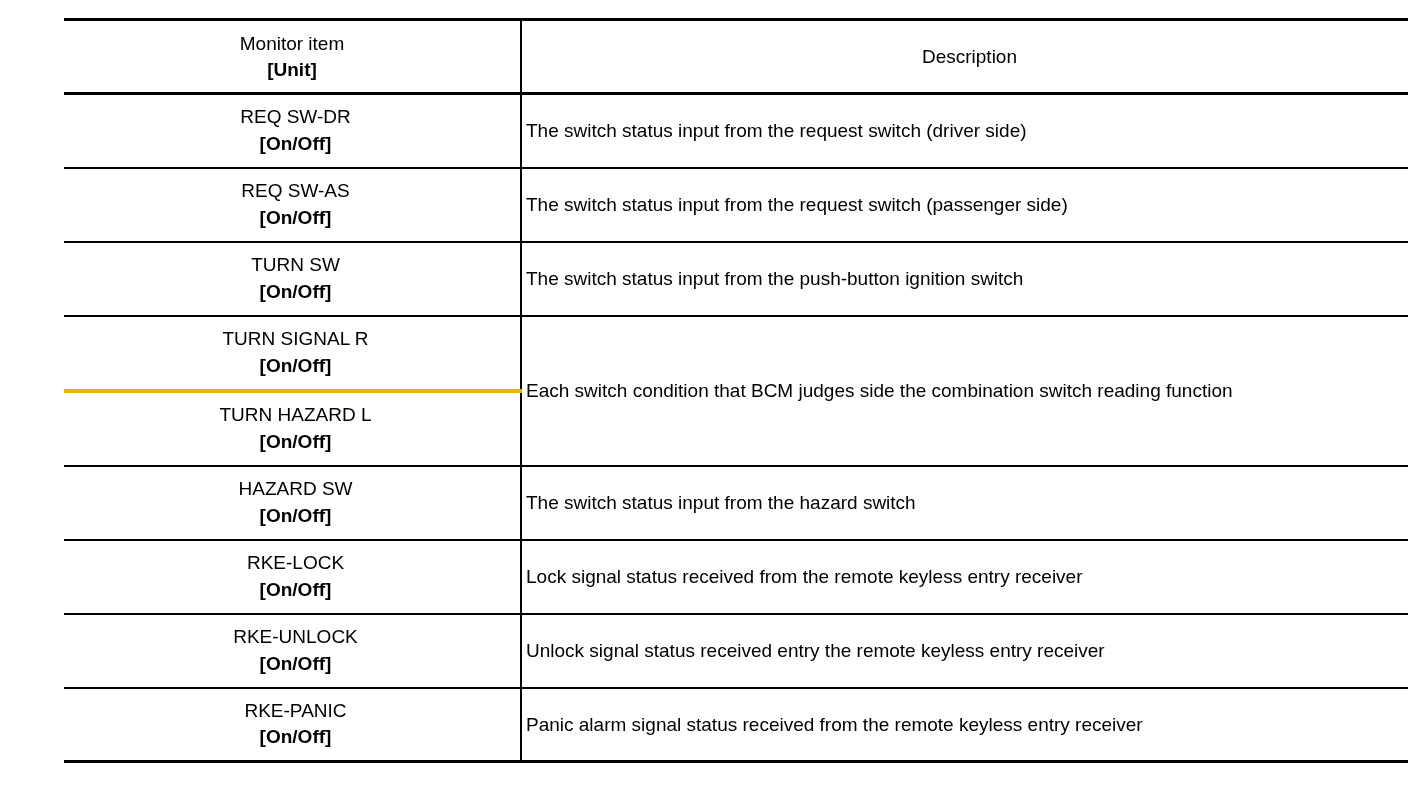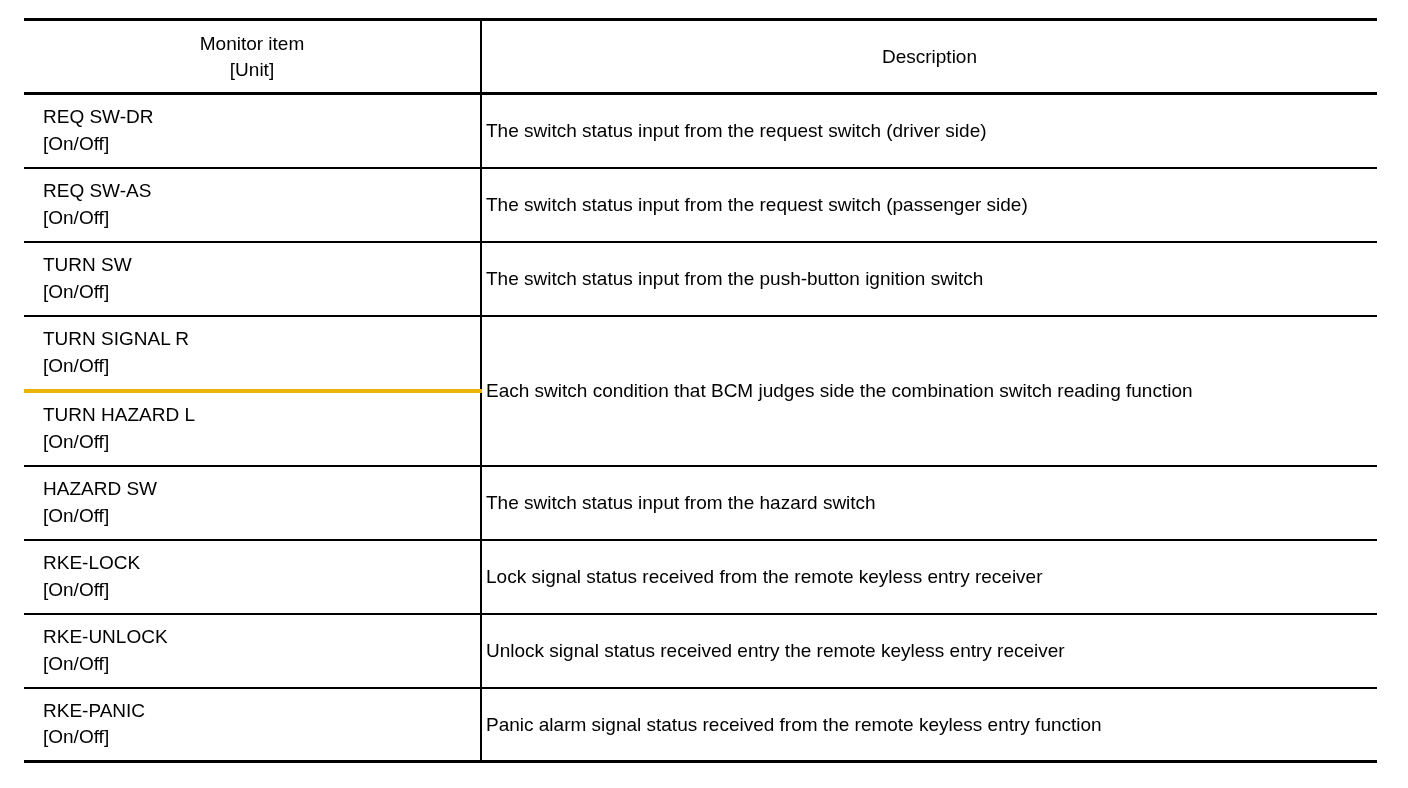--- a/index.html
+++ b/index.html
@@ -13,20 +13,21 @@
     font-family: "Liberation Sans", sans-serif;
     color: #000000;
     overflow: hidden;
   }
 
   .page {
     position: relative;
     width: 1345px;
     height: 788px;
     box-sizing: border-box;
+    margin-left: 40px;
   }
 
   .table-wrap {
     position: absolute;
     left: 24px;
     top: 18px;
     width: 1353px;
   }
 
   table.monitor-table {
@@ -59,21 +60,21 @@
     line-height: 1.32;
     padding: 0 10px;
   }
   th.head-item { border-right: 2px solid #000; }
 
   
   td.item-cell {
     height: 72px;
     box-sizing: border-box;
     vertical-align: top;
-    text-align: left;
+    text-align: center;
     padding: 9px 12px 9px 19px;
     border-bottom: 2px solid #000;
     border-right: 2px solid #000;
     line-height: 1.42;
     font-size: 19px;
   }
   td.desc-cell {
     height: 72px;
     box-sizing: border-box;
     vertical-align: middle;
@@ -81,21 +82,21 @@
     padding: 6px 14px 6px 4px;
     border-bottom: 2px solid #000;
     line-height: 1.35;
     font-size: 19px;
   }
 
   
   td.item-cell.thin-divider { border-bottom: 4px solid #eab308; }
 
   .item-name { display: block; white-space: nowrap; }
-  .item-unit { display: block; white-space: nowrap; }
+  .item-unit { display: block; white-space: nowrap; font-weight: bold; }
   .desc-text { display: block; }
 </style>
 </head>
 <body>
 
 <div class="page">
   <div class="table-wrap">
     <table class="monitor-table">
       <colgroup>
         <col class="col-item">
@@ -188,20 +189,20 @@
             <span class="desc-text">Unlock signal status received entry the remote keyless entry receiver</span>
           </td>
         </tr>
 
         <tr>
           <td class="item-cell">
             <span class="item-name">RKE-PANIC</span>
             <span class="item-unit">[On/Off]</span>
           </td>
           <td class="desc-cell">
-            <span class="desc-text">Panic alarm signal status received from the remote keyless entry function</span>
+            <span class="desc-text">Panic alarm signal status received from the remote keyless entry receiver</span>
           </td>
         </tr>
 
       </tbody>
     </table>
   </div>
 </div>
 
 </body></html>

